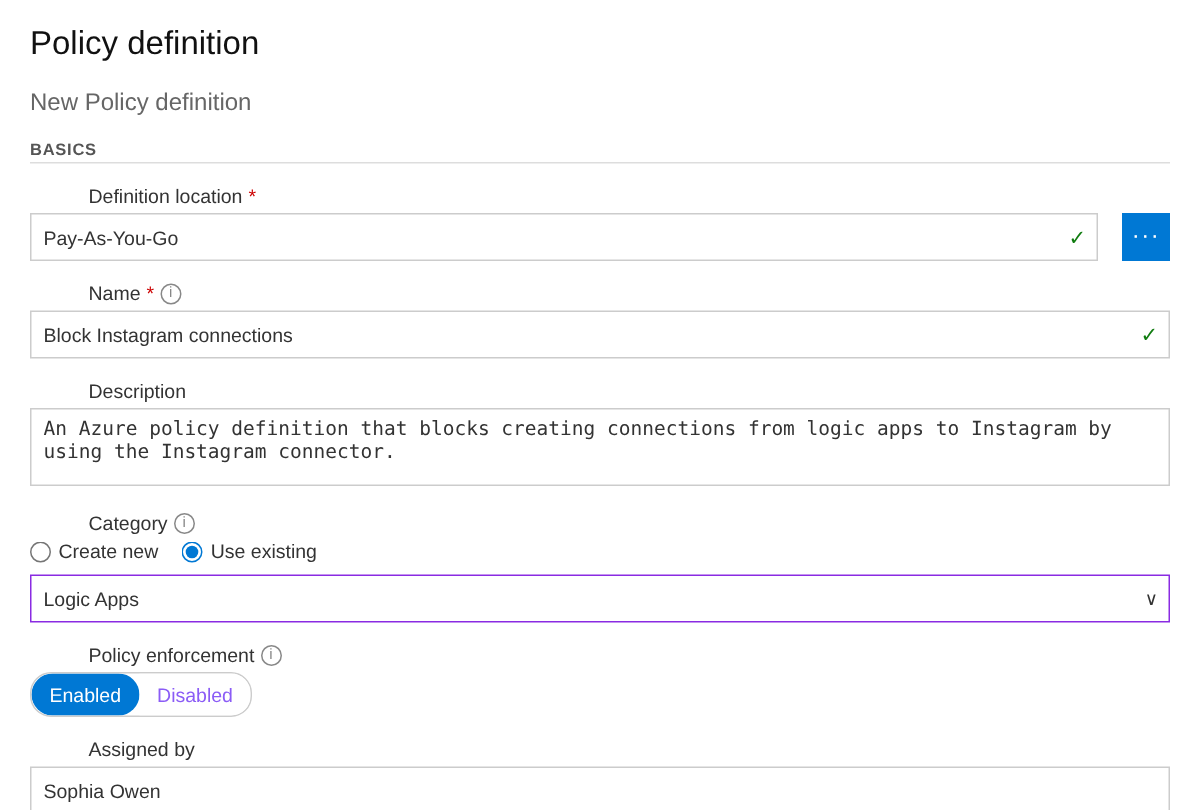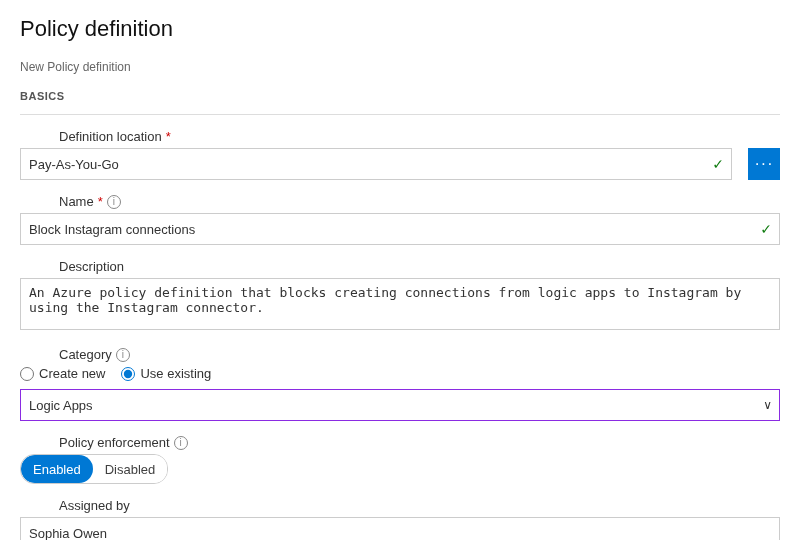--- a/index.html
+++ b/index.html
@@ -14,30 +14,30 @@
     .container {
       padding: 16px 20px;
     }
     .page-title {
       font-size: 22px;
       font-weight: 300;
       color: #111;
       margin-bottom: 18px;
     }
     .page-subtitle {
-      font-size: 12px;
+      font-size: 16px;
       color: #666;
       margin-bottom: 16px;
     }
     .section-header {
       font-size: 11px;
       font-weight: 600;
       color: #555;
       letter-spacing: 0.5px;
-      padding-bottom: 12px;
+      padding-bottom: 2px;
       border-bottom: 1px solid #ddd;
       margin-bottom: 14px;
     }
     .form-group {
       margin-bottom: 14px;
     }
     .form-label {
       font-size: 13px;
       color: #333;
       margin-bottom: 4px;
@@ -156,21 +156,21 @@
       pointer-events: none;
       font-size: 12px;
     }
     .toggle-btn {
       height: 28px;
       padding: 0 12px;
       border: 1px solid #ccc;
       font-size: 13px;
       cursor: pointer;
       background: #fff;
-      color: #404040;
+      color: #8b5cf6;
     }
     .toggle-btn.active {
       background: #0078d4;
       border-color: #0078d4;
       color: #fff;
       border-radius: 14px;
     }
     .toggle-btn.active + .toggle-btn {
       border-left: none;
     }

